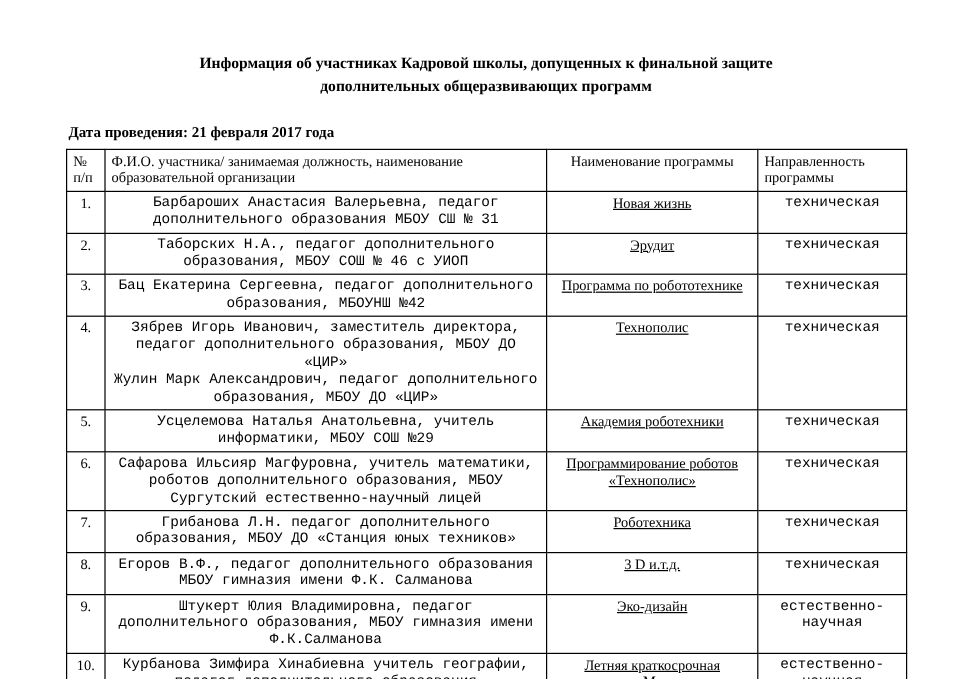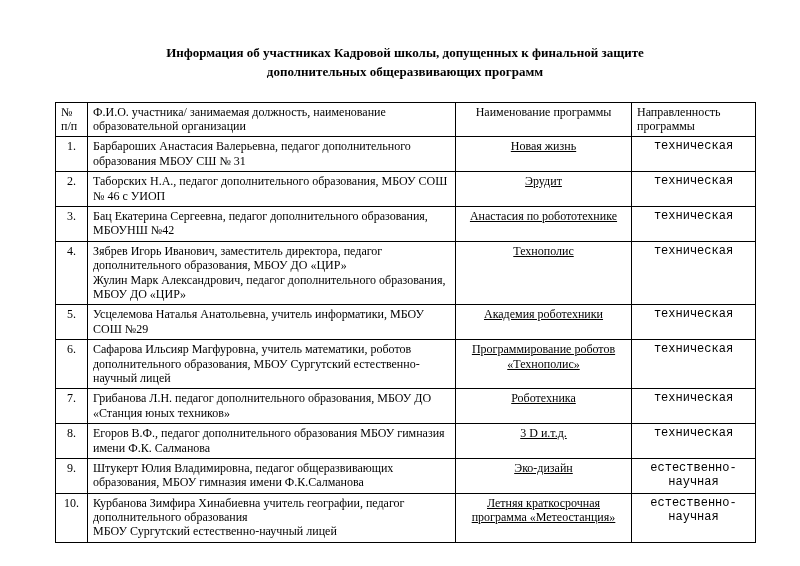--- a/index.html
+++ b/index.html
@@ -54,32 +54,33 @@
   .col-participant { width: 368px; }
   .col-program { width: 176px; }
   .col-direction { width: 124px; }
 
   th.h-num { text-align: left; white-space: pre-line; }
   th.h-participant { text-align: left; }
   th.h-program { text-align: center; padding-top: 10px; }
   th.h-direction { text-align: left; padding-top: 4px; }
 
   td.c-num { text-align: center; }
-  td.c-participant { text-align: left; white-space: pre-line; }
+  td.c-participant { text-align: center; white-space: pre-line; font-family: Liberation Mono, monospace; }
   td.c-program { text-align: center; text-decoration: underline; }
   td.c-direction { text-align: center; font-family: Liberation Mono, monospace; }
 </style>
 </head>
 <body>
 
 <div class="page">
 
   <div class="doc-title">Информация об участниках Кадровой школы, допущенных к финальной защите
 дополнительных общеразвивающих программ</div>
 
+  <div class="meta-line">Дата проведения: 21 февраля 2017 года</div>
 
   <table class="participants">
     <colgroup>
       <col class="col-num">
       <col class="col-participant">
       <col class="col-program">
       <col class="col-direction">
     </colgroup>
     <thead>
       <tr>
@@ -99,21 +100,21 @@
       </tr>
       <tr>
         <td class="c-num">2.</td>
         <td class="c-participant">Таборских Н.А., педагог дополнительного образования, МБОУ СОШ № 46 с УИОП</td>
         <td class="c-program">Эрудит</td>
         <td class="c-direction">техническая</td>
       </tr>
       <tr>
         <td class="c-num">3.</td>
         <td class="c-participant">Бац Екатерина Сергеевна, педагог дополнительного образования, МБОУНШ №42</td>
-        <td class="c-program">Анастасия по робототехнике</td>
+        <td class="c-program">Программа по робототехнике</td>
         <td class="c-direction">техническая</td>
       </tr>
       <tr>
         <td class="c-num">4.</td>
         <td class="c-participant">Зябрев Игорь Иванович, заместитель директора, педагог дополнительного образования, МБОУ ДО «ЦИР»
 Жулин Марк Александрович, педагог дополнительного образования, МБОУ ДО «ЦИР»</td>
         <td class="c-program">Технополис</td>
         <td class="c-direction">техническая</td>
       </tr>
       <tr>
@@ -135,21 +136,21 @@
         <td class="c-direction">техническая</td>
       </tr>
       <tr>
         <td class="c-num">8.</td>
         <td class="c-participant">Егоров В.Ф., педагог дополнительного образования МБОУ гимназия имени  Ф.К. Салманова</td>
         <td class="c-program">3 D и.т.д.</td>
         <td class="c-direction">техническая</td>
       </tr>
       <tr>
         <td class="c-num">9.</td>
-        <td class="c-participant">Штукерт Юлия Владимировна, педагог общеразвивающих образования, МБОУ гимназия имени Ф.К.Салманова</td>
+        <td class="c-participant">Штукерт Юлия Владимировна, педагог дополнительного образования, МБОУ гимназия имени Ф.К.Салманова</td>
         <td class="c-program">Эко-дизайн</td>
         <td class="c-direction">естественно-научная</td>
       </tr>
       <tr>
         <td class="c-num">10.</td>
         <td class="c-participant">Курбанова Зимфира Хинабиевна учитель географии, педагог дополнительного образования
 МБОУ Сургутский естественно-научный лицей</td>
         <td class="c-program">Летняя краткосрочная программа «Метеостанция»</td>
         <td class="c-direction">естественно-научная</td>
       </tr>

